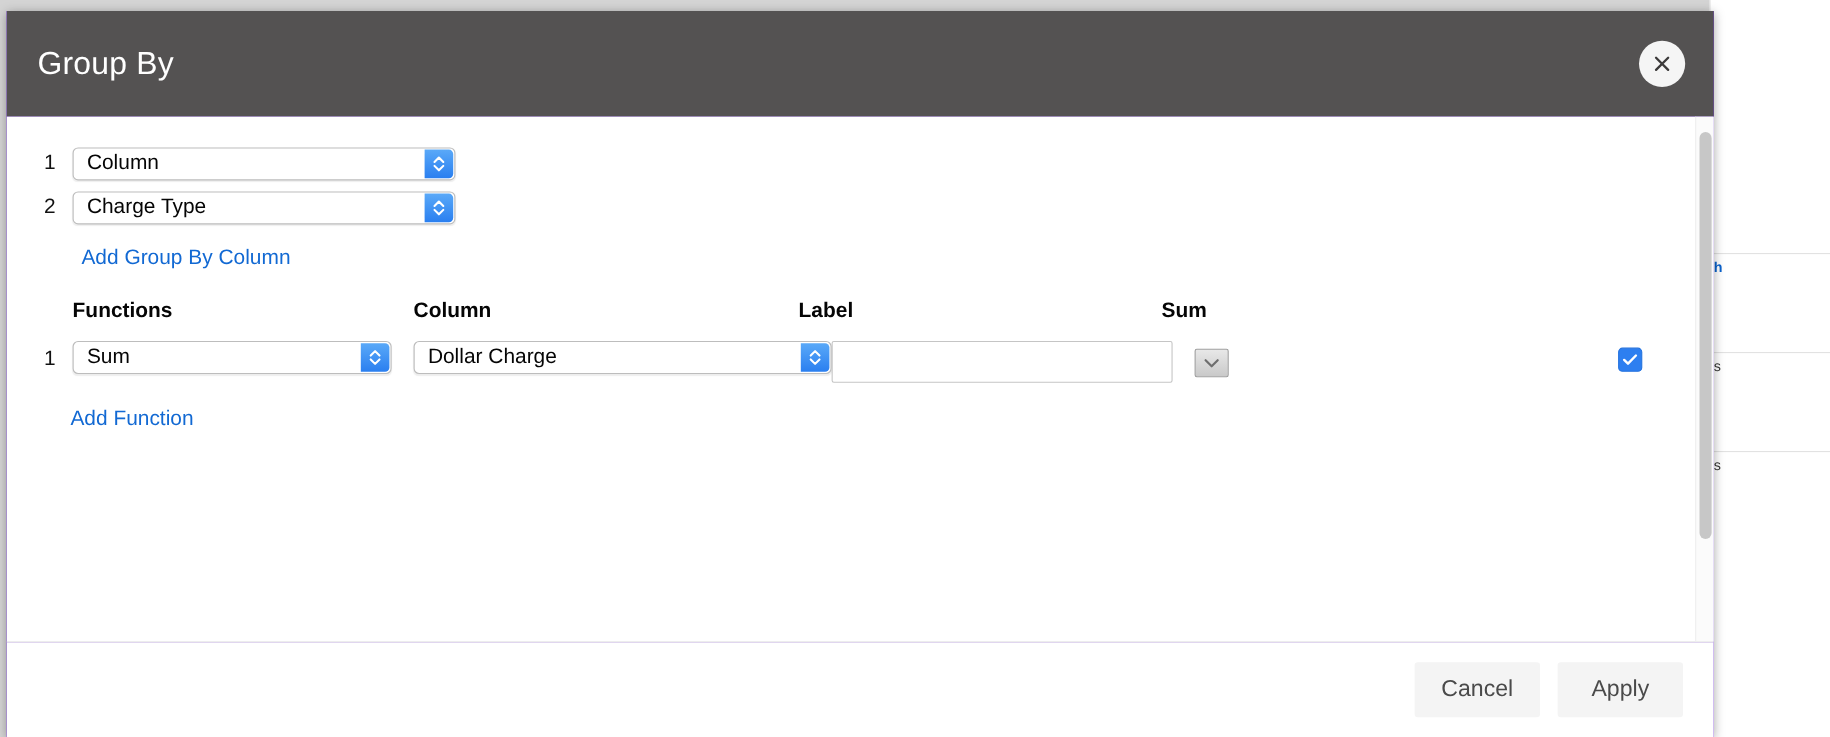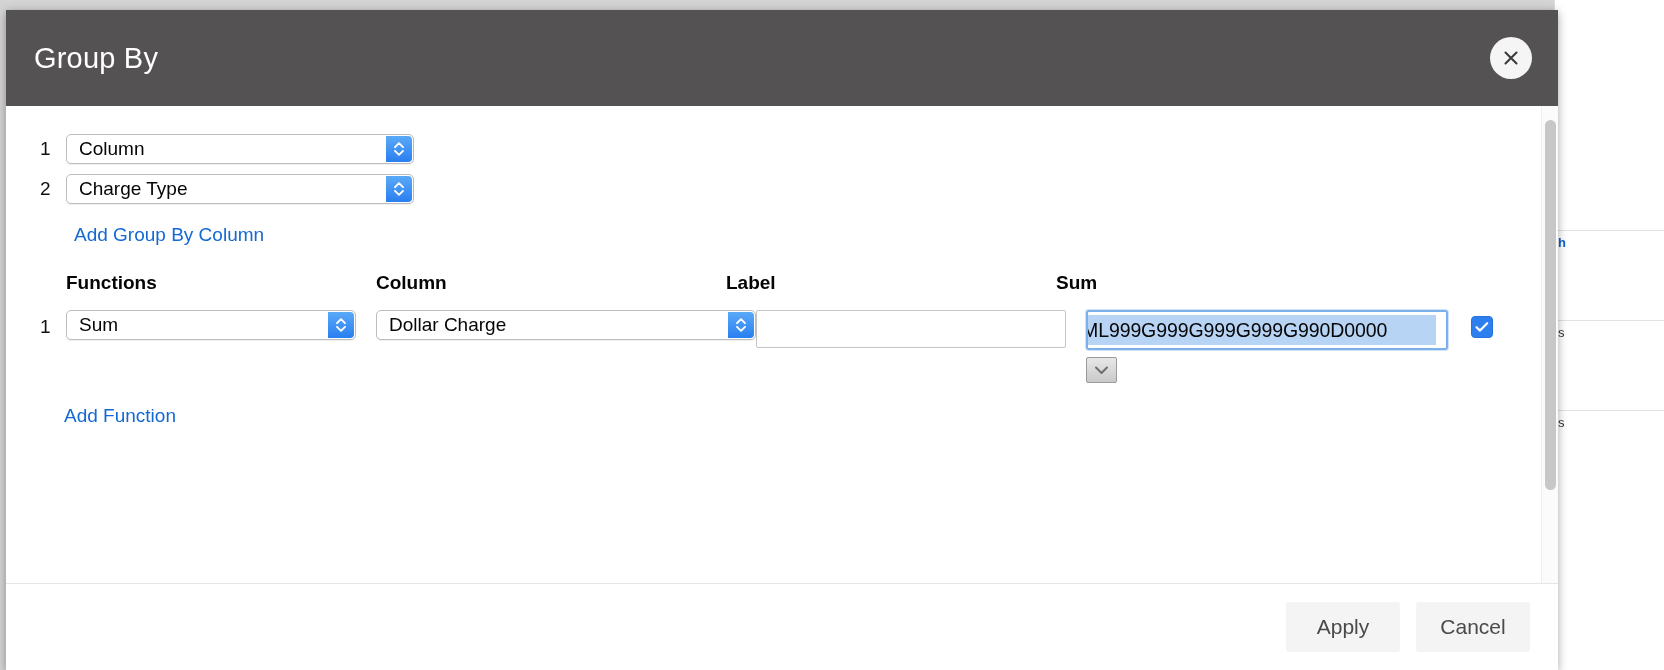--- a/index.html
+++ b/index.html
@@ -392,23 +392,20 @@
               </span>
             </div>
           </div>
 
           <div class="col-label">
             <input class="text-input" type="text" value="" style="">
           </div>
 
           <div class="col-format">
             <div class="format-wrap">
-              <div class="format-input">
-                <span class="format-text">ML999G999G999G999G990D0000</span>
-              </div>
               <button id="format-dropdown-button">
                 <span>
                   <svg width="17" height="12" viewBox="0 0 17 12">
                     <path d="M3 3.5 L8.5 9 L14 3.5" stroke="#6e6e6e" stroke-width="2" fill="none" stroke-linecap="round" stroke-linejoin="round"></path>
                   </svg>
                 </span>
               </button>
             </div>
           </div>
 
@@ -428,17 +425,17 @@
 
       </div>
     </div>
 
     <div id="body-scrollbar">
       <div id="body-scrollthumb"></div>
     </div>
   </div>
 
   <div id="modal-footer">
+    <button class="footer-btn">Cancel</button>
     <button class="footer-btn">Apply</button>
-    <button class="footer-btn">Cancel</button>
   </div>
 
 </div>
 
 </body></html>

